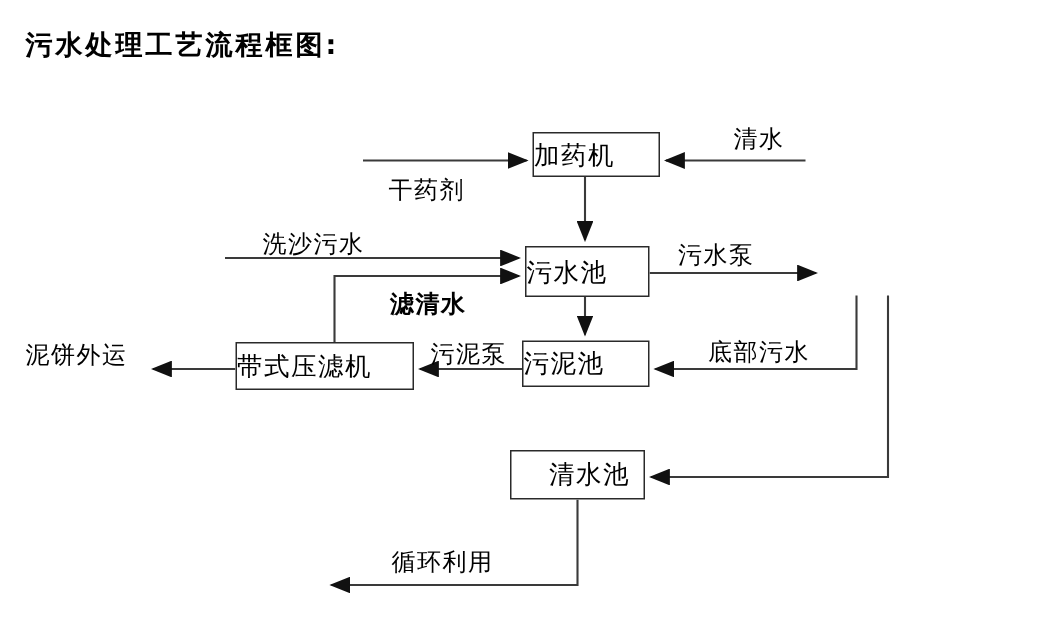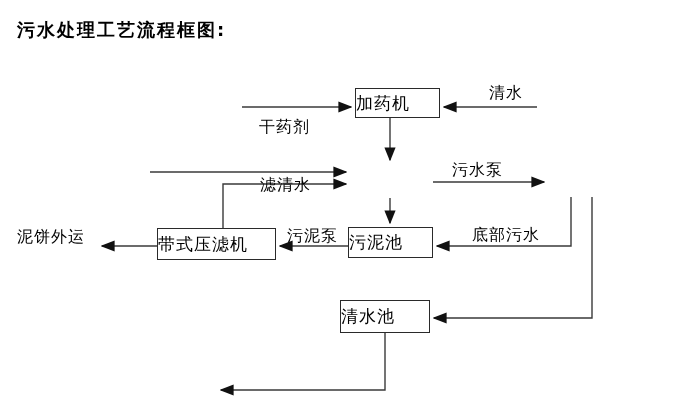--- a/index.html
+++ b/index.html
@@ -33,27 +33,27 @@
     white-space:nowrap;
     background:transparent;
     z-index:3;
   }
   
   #node-dosing      { left:355px; top:88px;  width:85px;  height:30px; }
   #node-sewage      { left:350px; top:164px; width:83px;  height:34px; }
   #node-tower       { left:548px; top:166px; width:134px; height:31px; }
   #node-sludge      { left:348px; top:227px; width:85px;  height:31px; }
   #node-press       { left:157px; top:228px; width:119px; height:32px; }
-  #node-clearpool   { left:340px; top:300px; width:90px;  height:33px; }
+  #node-clearpool   { left:340px; top:300px; width:90px;  height:33px;padding-left:25px; }
   
   #lbl-dry-chemical { left:259px; top:81px;margin-top:36px;  }
   #lbl-clean-water  { left:479px; top:83px;margin-left:10px;  }
   #lbl-sand-wash    { left:175px; top:153px; }
   #lbl-sewage-pump  { left:452px; top:160px; }
-  #lbl-filtered     { left:260px; top:175px; }
+  #lbl-filtered     { left:260px; top:193px;font-weight:bold; }
   #lbl-sludge-pump  { left:287px; top:226px;font-family:Liberation Mono, monospace; }
   #lbl-bottom       { left:472px; top:225px; }
   #lbl-mud-cake     { left:17px;  top:227px; }
   #lbl-recycle      { left:261px; top:365px; }
 </style>
 </head>
 <body>
 
 <div id="canvas">
 
@@ -77,31 +77,36 @@
       <line x1="348" y1="246" x2="280" y2="246" marker-end="url(#arw)"></line>
       <line x1="157" y1="246" x2="102" y2="246" marker-end="url(#arw)"></line>
       <polyline points="592,197 592,318 434,318" marker-end="url(#arw)"></polyline>
       <polyline points="385,333 385,390 221,390" marker-end="url(#arw)"></polyline>
     </g>
   </svg>
 
   <div class="node" id="node-dosing">
     <span>加药机</span>
   </div>
+  <div class="node" id="node-sewage">
+    <span>污水池</span>
+  </div>
   <div class="node" id="node-sludge">
     <span>污泥池</span>
   </div>
   <div class="node" id="node-press">
     <span>带式压滤机</span>
   </div>
   <div class="node" id="node-clearpool">
     <span>清水池</span>
   </div>
 
   <span class="flow-label" id="lbl-dry-chemical">干药剂</span>
   <span class="flow-label" id="lbl-clean-water">清水</span>
+  <span class="flow-label" id="lbl-sand-wash">洗沙污水</span>
   <span class="flow-label" id="lbl-sewage-pump">污水泵</span>
   <span class="flow-label" id="lbl-filtered">滤清水</span>
   <span class="flow-label" id="lbl-sludge-pump">污泥泵</span>
   <span class="flow-label" id="lbl-mud-cake">泥饼外运</span>
   <span class="flow-label" id="lbl-bottom">底部污水</span>
+  <span class="flow-label" id="lbl-recycle">循环利用</span>
 
 </div>
 
 </body></html>

